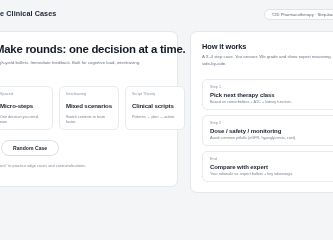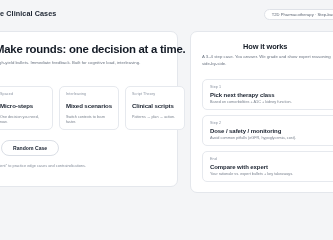--- a/index.html
+++ b/index.html
@@ -82,21 +82,20 @@
   .random-help {
     position: absolute; left: -14px; top: 131px;
     font-size: 3.9px; color: #858d9a; white-space: nowrap;
   }
 
   
   .hiw-title {
     position: absolute; left: 11px; top: 10px;
     font-size: 7.4px; font-weight: bold; color: #141b26;
     letter-spacing: -0.1px;
-    margin-left: 41px;
   }
   .hiw-sub {
     position: absolute; left: 11px; top: 22px; width: 136px;
     font-size: 4.3px; color: #6b7482; line-height: 1.55;
   }
   .steps {
     position: absolute; left: 11px; top: 47px;
     display: flex; flex-direction: column; gap: 5px;
   }
   .step {

